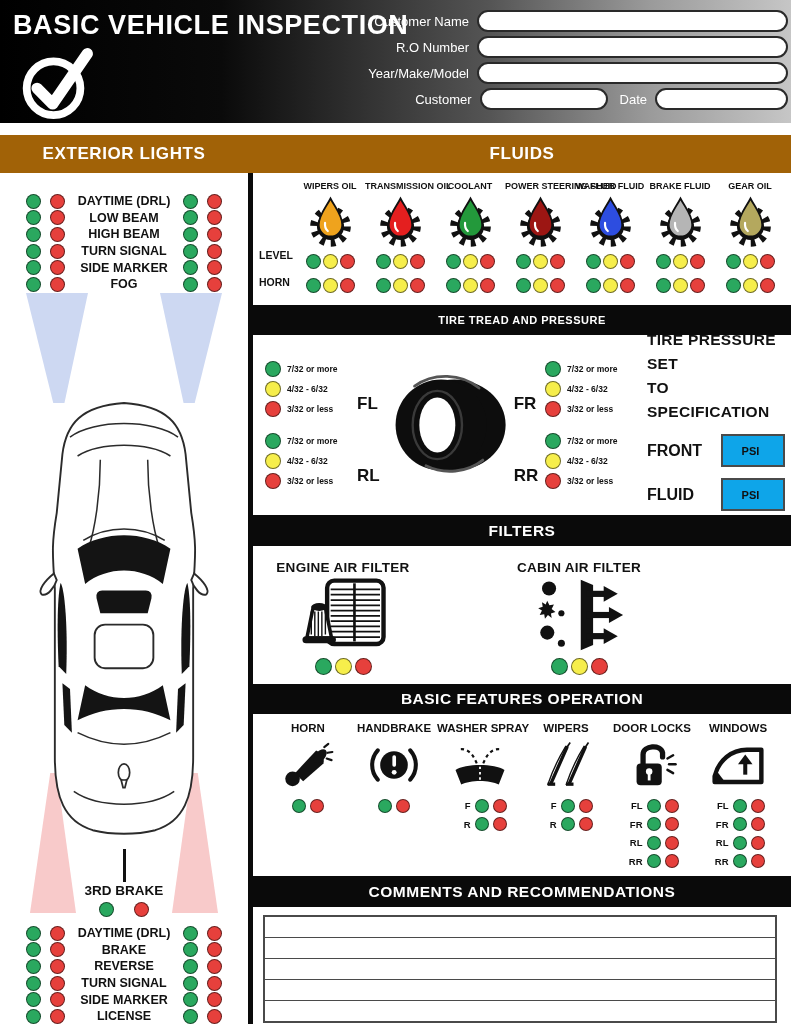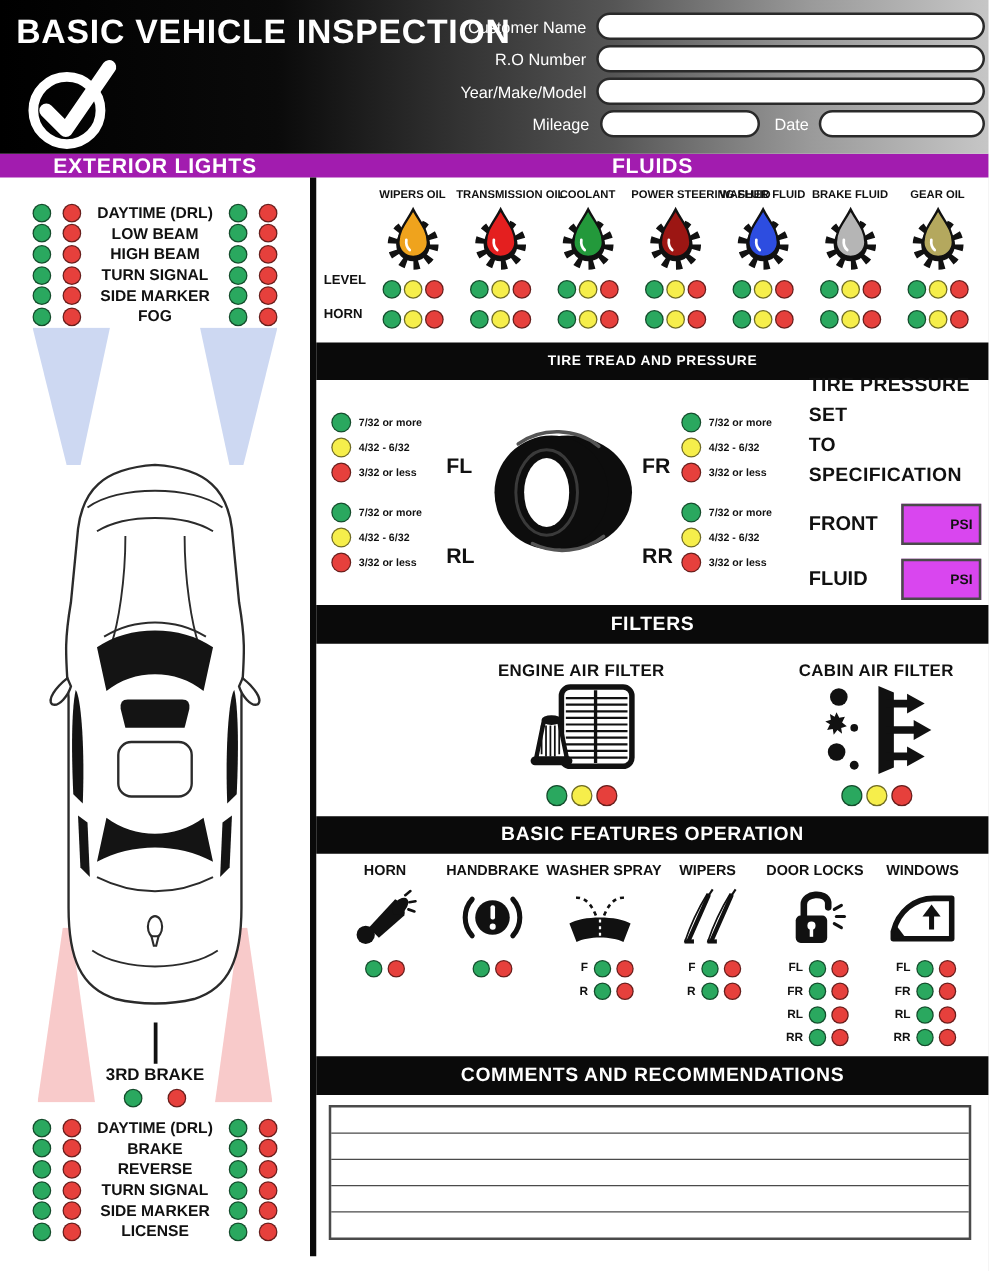--- a/index.html
+++ b/index.html
@@ -20,21 +20,21 @@
   }
   .logo { position: absolute; left: 16px; top: 45px; width: 82px; height: 78px; }
   .fields { position: absolute; right: 3px; top: 10px; width: 450px; }
   .field-row { display: flex; align-items: center; justify-content: flex-end; height: 22px; margin-bottom: 4px; }
   .field-label { color: #fff; font-size: 13px; margin-right: 8px; white-space: nowrap; }
   .pill { background: #fff; border: 2px solid #2a2a2a; border-radius: 12px; height: 22px; }
   .pill.wide { width: 311px; }
   .pill.mileage { width: 128px; }
   .pill.date { width: 133px; }
   
-  .band { margin-top: 0; height: 19px; background: #a21caf; display: flex; }
+  .band { margin-top: 12px; height: 38px; background: #a16207; display: flex; }
   .band-cell { color:#fff; font-weight: 800; font-size: 17px; letter-spacing: .6px; display:flex; align-items:center; justify-content:center; }
   .band-cell.l { width: 248px; }
   .band-cell.sp { width: 5px; }
   .band-cell.r { flex: 1; }
   
   .content { display: flex; height: 863px; }
   .leftcol { width: 248px; position: relative; }
   .divider { width: 5px; background: #0a0a0a; }
   .rightcol { width: 538px; display: flex; flex-direction: column; }
   
@@ -82,24 +82,24 @@
   .tread-text { font-size: 8.5px; font-weight: 700; white-space: nowrap; }
   .pos-col { width: 30px; height: 150px; position: relative; font-weight: 800; font-size: 17px; }
   .pos-col span { position: absolute; left: 0; }
   .pos-col .p1 { top: 44px; }
   .pos-col .p2 { top: 116px; }
   .tire-img { width: 126px; height: 120px; margin: 0 2px; }
   .pressure { flex: 1; padding-left: 10px; }
   .p-head { font-size: 15.5px; font-weight: 800; line-height: 1.55; letter-spacing: .3px; margin-bottom: 10px; }
   .p-row { display: flex; align-items: center; gap: 12px; margin-bottom: 11px; }
   .p-label { font-size: 16px; font-weight: 800; width: 62px; }
-  .p-box { width: 64px; height: 33px; border: 2px solid #4a4a4a; background:#d946ef; display:flex; align-items:center; justify-content:flex-end; padding-right: 5px; }
+  .p-box { width: 64px; height: 33px; border: 2px solid #4a4a4a; background:#0ea5e9; display:flex; align-items:center; justify-content:center; padding-right: 5px; }
   .psi { font-size: 11px; font-weight: 800; }
   
-  .filters-sec { height: 138px; display: flex; justify-content: flex-end; gap: 56px; padding-top: 14px; }
+  .filters-sec { height: 138px; display: flex; justify-content: flex-start; gap: 56px; padding-top: 14px; }
   .filter-col { text-align: center; width: 180px; }
   .f-label { font-size: 13.5px; font-weight: 800; letter-spacing: .3px; }
   .filter-icon { width: 92px; height: 74px; margin-top: 3px; }
   .filter-col .dots3 { gap: 3px; margin-top: 2px; }
   .filter-col .dots3 .dot { width: 17px; height: 17px; }
   
   .features-sec { height: 162px; display: flex; padding: 8px 10px 0 12px; }
   .feat-col { flex: 1; text-align: center; min-width: 0; }
   .feat-label { font-size: 11.5px; font-weight: 800; height: 17px; white-space: nowrap; }
   .feat-icon { height: 52px; display:flex; align-items:center; justify-content:center; }
@@ -132,21 +132,21 @@
       </div>
       <div class="field-row">
         <span class="field-label">R.O Number</span>
         <div class="pill wide"></div>
       </div>
       <div class="field-row">
         <span class="field-label">Year/Make/Model</span>
         <div class="pill wide"></div>
       </div>
       <div class="field-row">
-        <span class="field-label">Mileage</span>
+        <span class="field-label">Customer</span>
         <div class="pill mileage"></div>
         <span class="field-label" style="margin-left:12px">Date</span>
         <div class="pill date"></div>
       </div>
     </div>
   </div>
 
   <div class="band">
     <div class="band-cell l">EXTERIOR LIGHTS</div>
     <div class="band-cell sp"></div>

